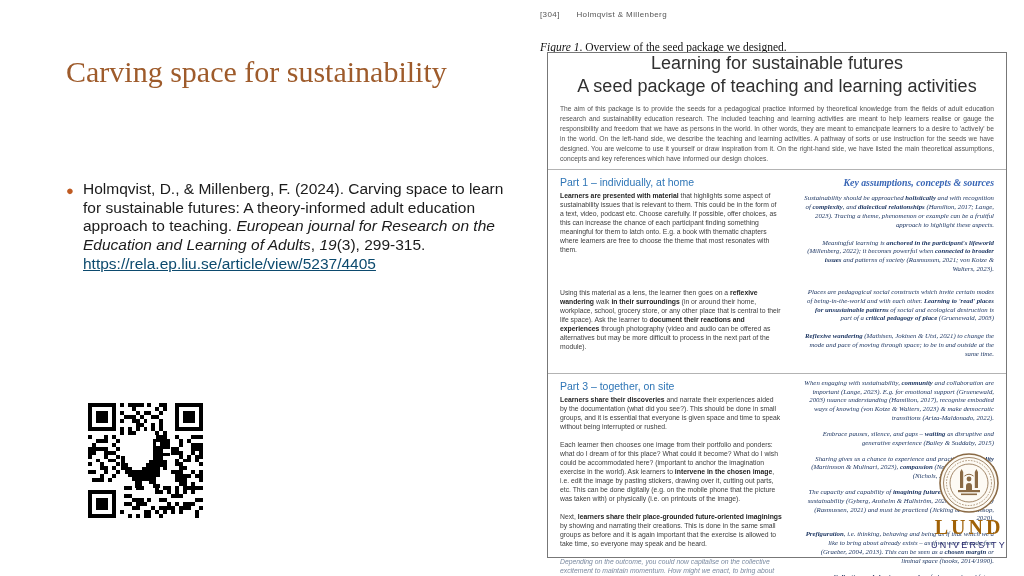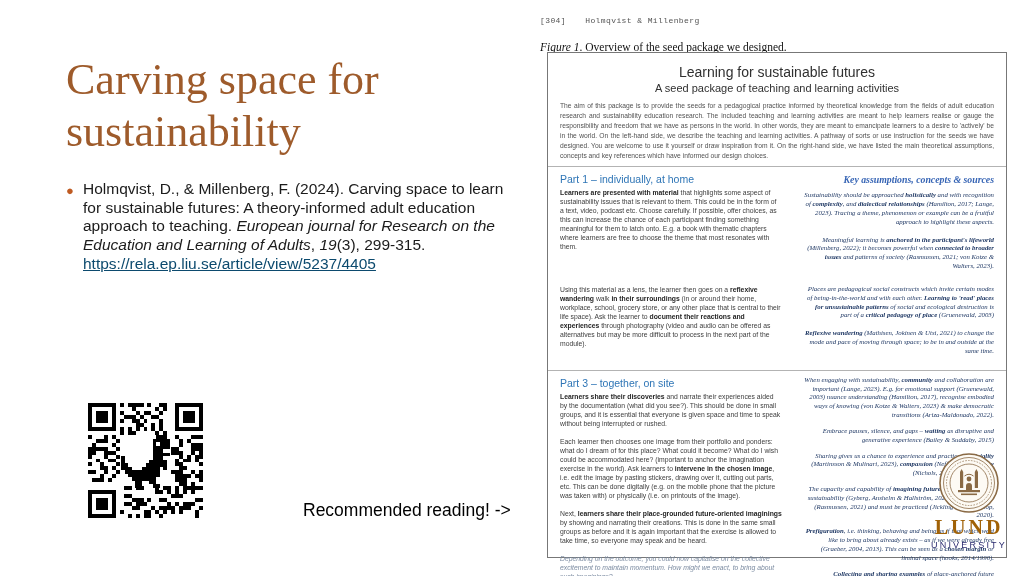--- a/index.html
+++ b/index.html
@@ -1,39 +1,39 @@
 <!DOCTYPE html>
 <html><head>
 <meta charset="utf-8">
 <style>
   html,body{margin:0;padding:0;background:#888;}
   .slide{position:relative;width:1024px;height:576px;background:#ffffff;overflow:hidden;
          font-family:"Liberation Sans",sans-serif;}
   
   .slide-title{position:absolute;left:66px;top:54px;width:450px;
                font-family:"Liberation Serif",serif;font-weight:400;
-               font-size:44px;line-height:1.18;color:#9E5B2B;}
+               font-size:30px;line-height:1.18;color:#9E5B2B;}
   .citation{position:absolute;left:66px;top:180px;width:448px;
             font-size:15.5px;line-height:1.2;color:#1b1b1b;}
   .citation .bullet{position:absolute;left:0;top:3px;color:#BF5B22;font-size:13px;}
   .citation .ctext{display:block;padding-left:17px;}
   .citation a{color:#0c4a6e;text-decoration:underline;}
   .citation .linkline{display:block;padding-left:17px;margin-top:1px;}
   .qr-wrap{position:absolute;left:82px;top:397px;width:127px;height:127px;background:#fff;}
   .qr-wrap svg{display:block;width:100%;height:100%;}
   .rec{position:absolute;left:303px;top:500px;font-size:17.5px;color:#000;}
   
-  .pheader{position:absolute;left:540px;top:16px;font-size:8px;letter-spacing:.4px;color:#555;font-family:Liberation Mono, monospace;}
+  .pheader{position:absolute;left:540px;top:10px;font-size:8px;letter-spacing:.4px;color:#555;}
   .pheader .pg{margin-right:14px;}
   .pcaption{position:absolute;left:540px;top:41px;font-family:"Liberation Serif",serif;
             font-size:11.5px;color:#111;}
   .figbox{position:absolute;left:547px;top:52px;width:460px;height:506px;
           border:1px solid #777;box-sizing:border-box;padding:0 12px;background:#fff;}
-  .figtitle1{margin-top:11px;text-align:center;font-size:14px;color:#303030;}
-  .figtitle2{margin-top:2px;text-align:center;font-size:11px;color:#303030;}
+  .figtitle1{text-align:center;font-size:18px;color:#303030;}
+  .figtitle2{margin-top:2px;text-align:center;font-size:18px;color:#303030;}
   .figintro{margin-top:7px;font-size:6.7px;line-height:1.5;text-align:justify;color:#515151;}
   .sep{border:0;border-top:1px solid #b3b3b3;margin:5px -12px 0 -12px;}
   .frow{display:flex;gap:21px;margin-top:5px;}
   .colL{width:222px;flex:none;}
   .colR{flex:1;min-width:0;}
   .part-h{font-size:10.5px;color:#2E75B6;margin:1px 0 3px 0;}
   .colL p{margin:0 0 9px 0;font-size:6.8px;line-height:1.33;color:#3d3d3d;}
   .colL p b{color:#1f1f1f;}
   .colL p.note{font-style:italic;color:#7a8aa0;}
   .key-h{font-family:"Liberation Serif",serif;font-style:italic;font-weight:bold;
@@ -451,21 +451,20 @@
           <rect x="8" y="13" width="1.04" height="1.04" fill="#000"></rect>
           <rect x="9" y="13" width="1.04" height="1.04" fill="#000"></rect>
           <rect x="4" y="14" width="1.04" height="1.04" fill="#000"></rect>
           <rect x="5" y="14" width="1.04" height="1.04" fill="#000"></rect>
           <rect x="9" y="14" width="1.04" height="1.04" fill="#000"></rect>
           <rect x="10" y="14" width="1.04" height="1.04" fill="#000"></rect>
         </g>
       </svg>
   </div>
 
-  <div class="rec">Recommended reading! -&gt;</div>
 
   <div class="pheader">
     <span class="pg">[304]</span>
     <span>Holmqvist &amp; Millenberg</span>
   </div>
   <div class="pcaption"><i>Figure 1</i>. Overview of the seed package we designed.</div>
 
   <div class="figbox">
     <div class="figtitle1">Learning for sustainable futures</div>
     <div class="figtitle2">A seed package of teaching and learning activities</div>

